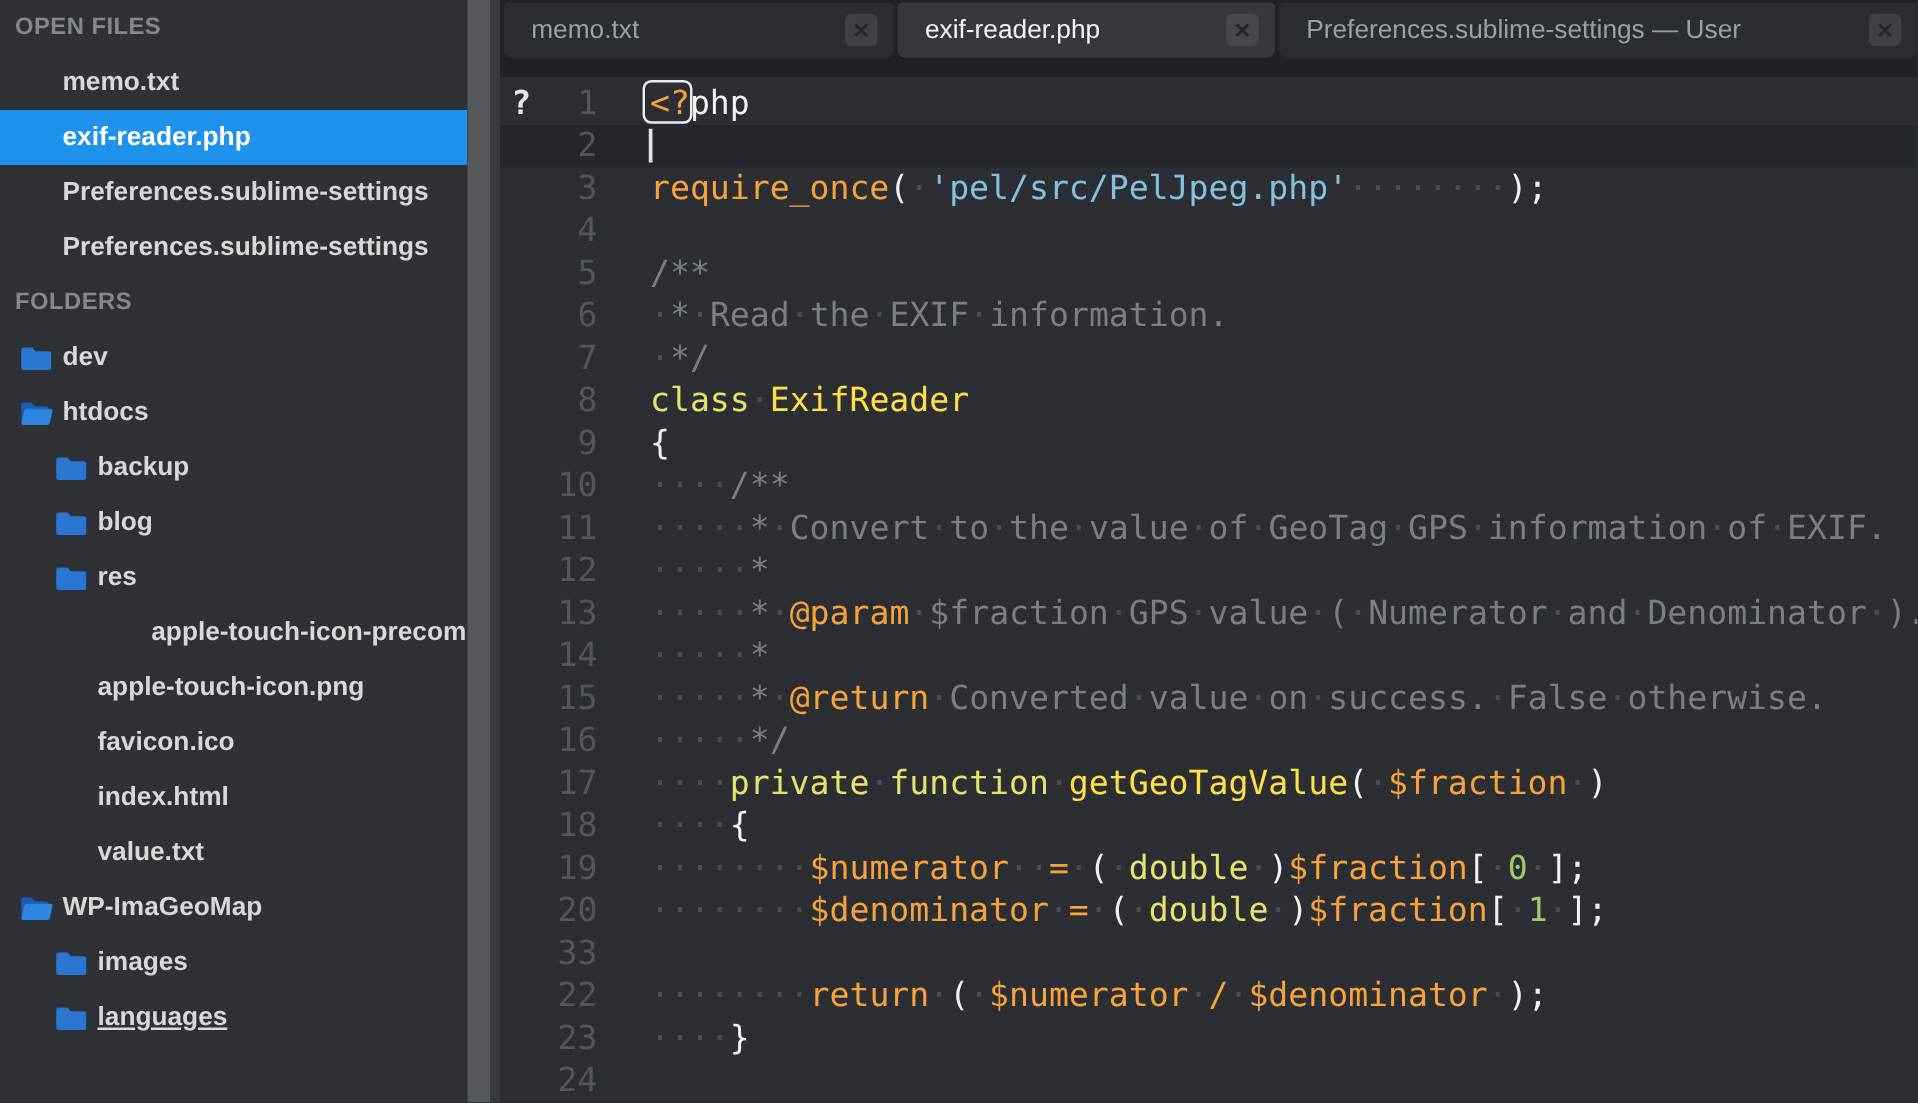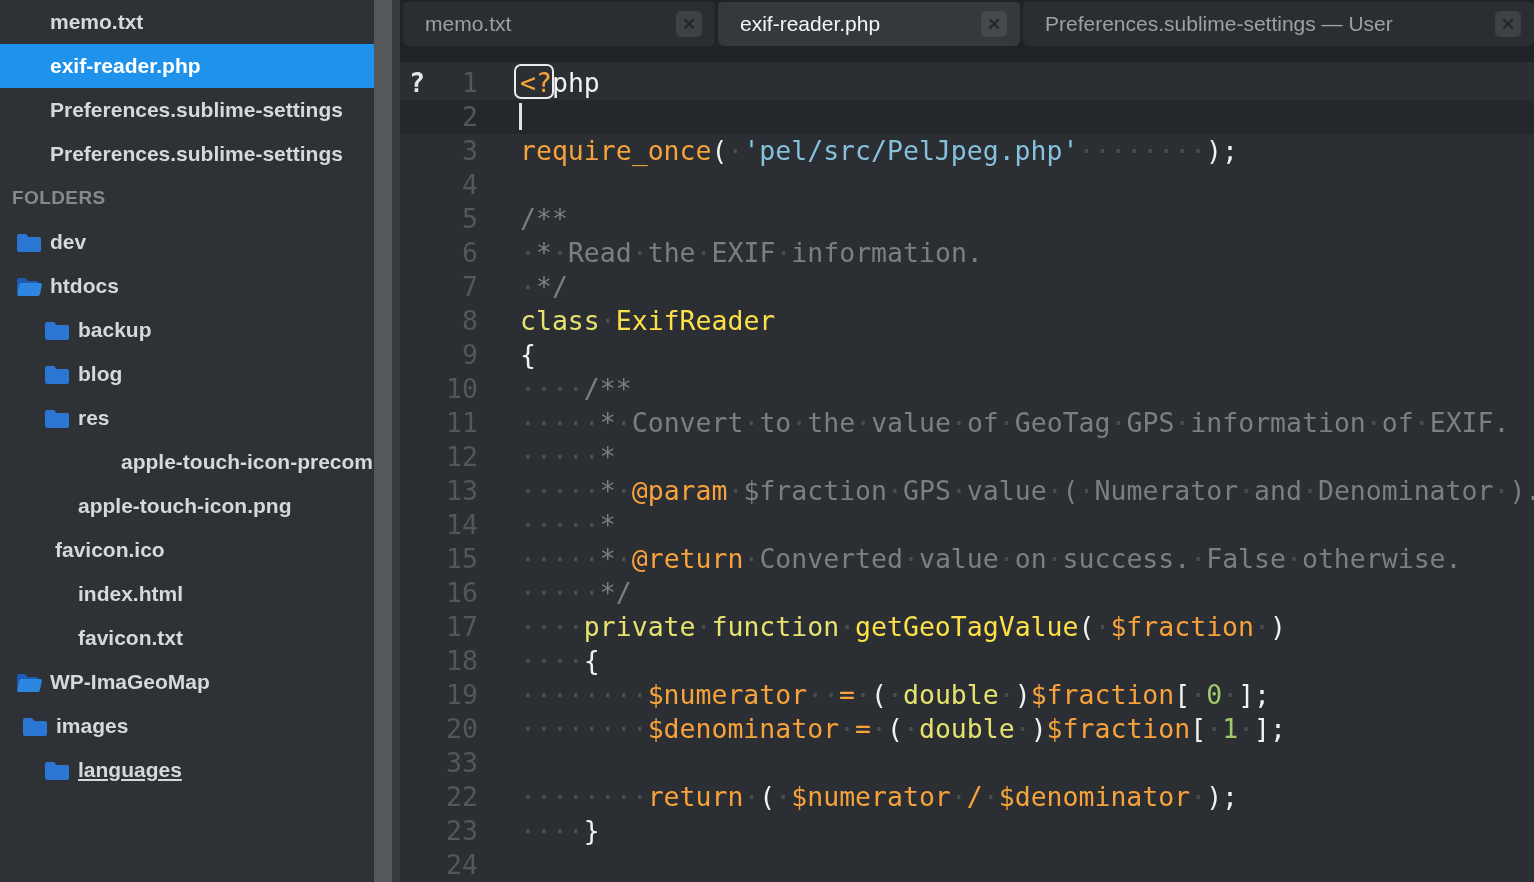--- a/index.html
+++ b/index.html
@@ -60,20 +60,21 @@
   .boxed::after{content:"";position:absolute;left:-6px;right:-2px;top:-3px;bottom:-1px;
     border:2px solid #e9ebed;border-radius:7px;}
 </style>
 </head>
 <body>
 
 <div class="app">
 
   <aside class="sidebar">
     <div class="sb-content">
+      <div class="sb-row sb-header">OPEN FILES</div>
       <div id="open-files">
           <div class="sb-row sb-item of-item">
             <span class="sb-label">memo.txt</span>
           </div>
           <div class="sb-row sb-item of-item selected">
             <span class="sb-label">exif-reader.php</span>
           </div>
           <div class="sb-row sb-item of-item">
             <span class="sb-label">Preferences.sublime-settings</span>
           </div>
@@ -125,42 +126,42 @@
             <span class="sb-label">res</span>
           </div>
           <div class="sb-row sb-item tree-item" style="padding-left: 44px; margin-left: 43px;">
             <span class="icon-slot"></span>
             <span class="sb-label">apple-touch-icon-precomp</span>
           </div>
           <div class="sb-row sb-item tree-item" style="padding-left: 44px;">
             <span class="icon-slot"></span>
             <span class="sb-label">apple-touch-icon.png</span>
           </div>
-          <div class="sb-row sb-item tree-item" style="padding-left: 21px;">
+          <div class="sb-row sb-item tree-item" style="padding-left: 44px;">
             <span class="icon-slot"></span>
             <span class="sb-label">favicon.ico</span>
           </div>
           <div class="sb-row sb-item tree-item" style="padding-left: 44px;">
             <span class="icon-slot"></span>
             <span class="sb-label">index.html</span>
           </div>
           <div class="sb-row sb-item tree-item" style="padding-left: 44px;">
             <span class="icon-slot"></span>
-            <span class="sb-label">favicon.txt</span>
+            <span class="sb-label">value.txt</span>
           </div>
           <div class="sb-row sb-item tree-item" style="padding-left: 16px;">
             <span class="icon-slot">
               <svg width="28" height="20" viewBox="0 0 28 20">
                 <path fill="#1c5cb4" d="M1 18 V4 q0 -2 2 -2 h6 l2.5 3 h9 q2 0 2 2 v3 H3 Z"></path>
                 <path fill="#2f86e0" d="M5.6 7 h18.6 q2.1 0 1.7 2 l-1.9 9 q-.4 2 -2.5 2 H2.9 q-2.1 0 -1.7 -2 l1.9 -9 q.4 -2 2.5 -2 Z"></path>
               </svg>
             </span>
             <span class="sb-label">WP-ImaGeoMap</span>
           </div>
-          <div class="sb-row sb-item tree-item" style="padding-left: 22px;">
+          <div class="sb-row sb-item tree-item" style="padding-left: 44px;">
             <span class="icon-slot">
               <svg width="26" height="20" viewBox="0 0 26 20">
                 <path fill="#2a76d2" d="M1 4 q0 -2 2 -2 h7 l2.5 3 H23 q2 0 2 2 v11 q0 2 -2 2 H3 q-2 0 -2 -2 Z"></path>
               </svg>
             </span>
             <span class="sb-label">images</span>
           </div>
           <div class="sb-row sb-item tree-item" style="padding-left: 44px; text-decoration: underline;">
             <span class="icon-slot">
               <svg width="26" height="20" viewBox="0 0 26 20">

